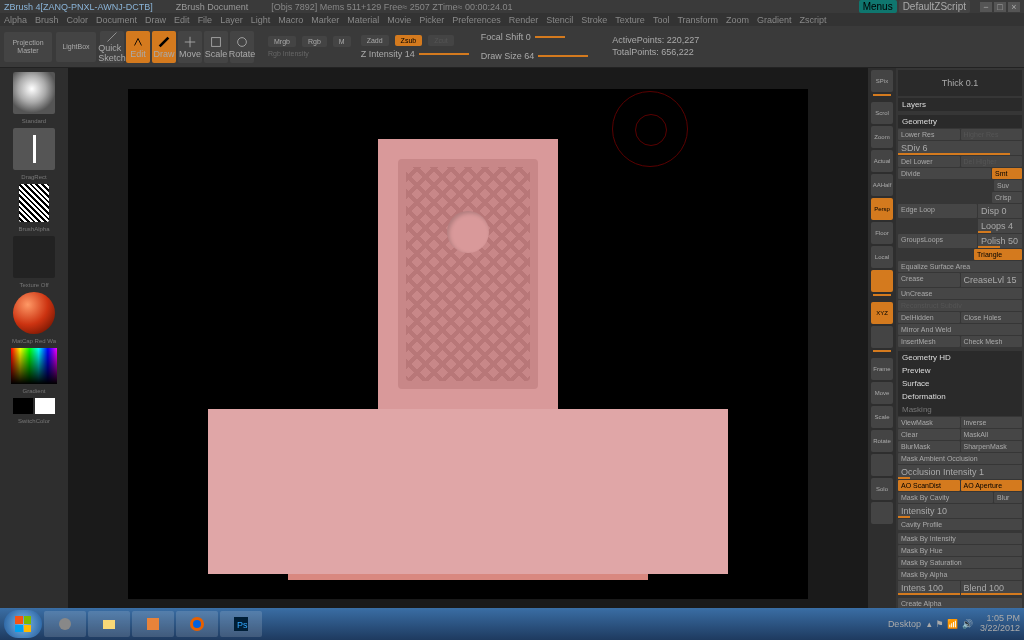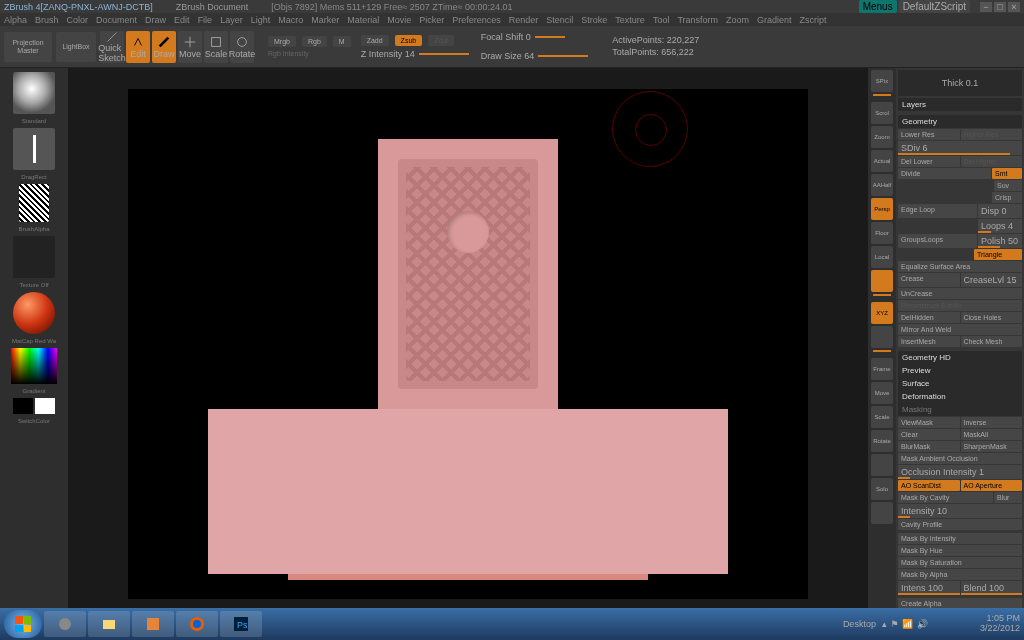--- a/index.html
+++ b/index.html
@@ -69,21 +69,21 @@
 .r-btn.on { background: #d47a1e; color: #000; }
 .r-slider { flex: 1; background: #464646; padding: 2px 3px; font-size: 7px; position: relative; }
 .r-slider .bar { position: absolute; bottom: 0; left: 0; height: 2px; background: #d47a1e; }
 .taskbar { position: absolute; bottom: 0; left: 0; right: 0; height: 32px; background: linear-gradient(#3a6ea5, #1e3a5f); display: flex; align-items: center; padding: 0 4px; gap: 2px; }
 .start { width: 38px; height: 28px; background: radial-gradient(circle, #7db9e8, #1e5799); border-radius: 14px; display: flex; align-items: center; justify-content: center; }
 .start-logo { width: 16px; height: 16px; display: grid; grid-template: 1fr 1fr / 1fr 1fr; gap: 1px; }
 .start-logo span:nth-child(1){background:#f65314}.start-logo span:nth-child(2){background:#7cbb00}.start-logo span:nth-child(3){background:#00a1f1}.start-logo span:nth-child(4){background:#ffbb00}
 .task { width: 42px; height: 26px; background: rgba(255,255,255,.15); border-radius: 2px; display: flex; align-items: center; justify-content: center; }
 .tray { margin-left: auto; display: flex; align-items: center; gap: 6px; font-size: 8px; color: #fff; }
 .tray-icons { display: flex; gap: 4px; }
-.tray-time { text-align: right; line-height: 1.1; margin-left: 45px; }
+.tray-time { text-align: right; line-height: 1.1; }
 </style>
 </head>
 <body>
 
 <div class="titlebar">
   <span class="app">ZBrush 4[ZANQ-PNXL-AWNJ-DCTB]</span>
   <span class="doc">ZBrush Document</span>
   <span class="stats">[Objs 7892] Mems 511+129 Free≈ 2507 ZTime≈ 00:00:24.01</span>
   <div class="right">
     <span class="btn-orange">Menus</span>

